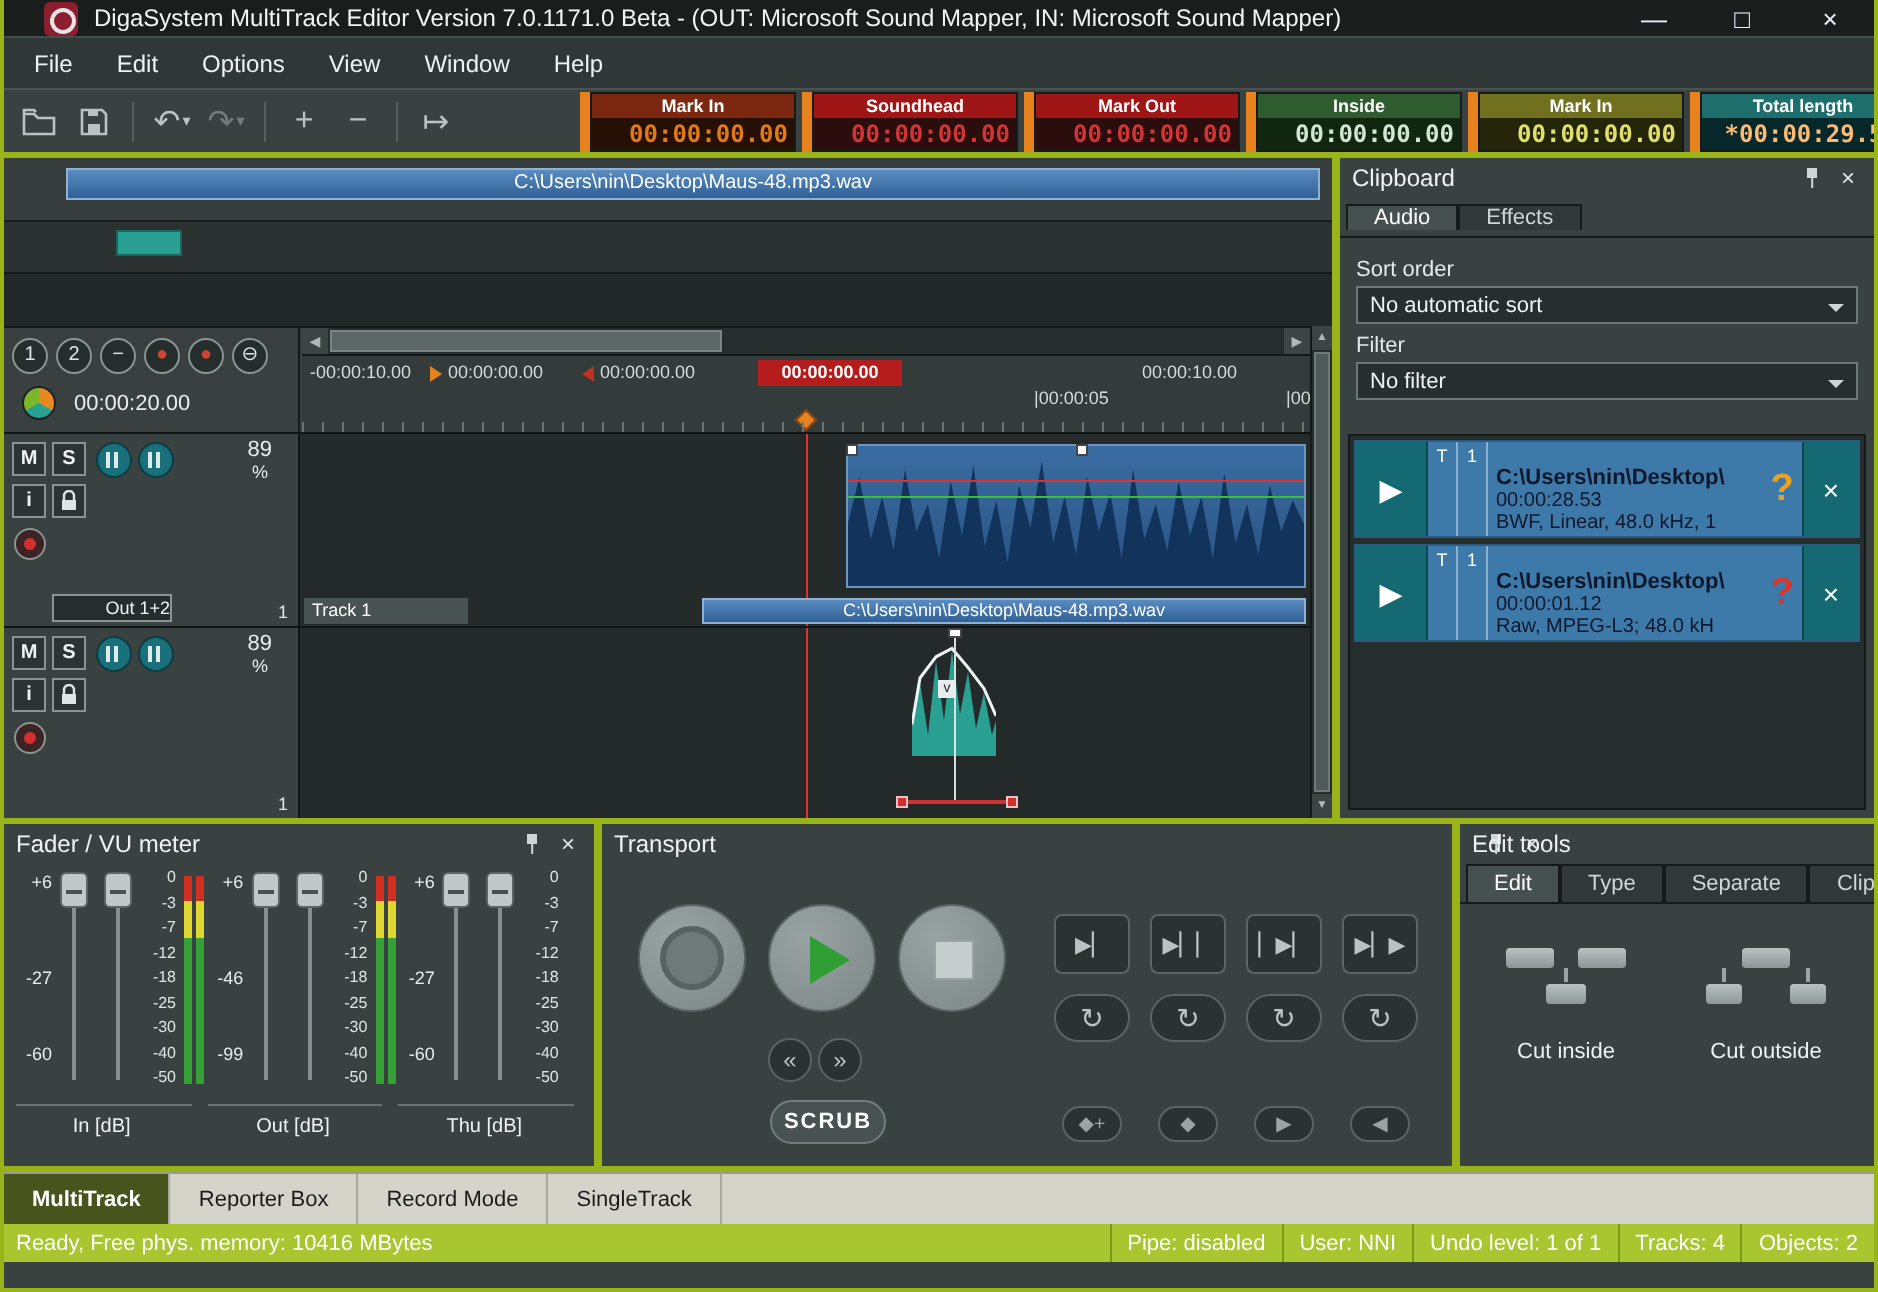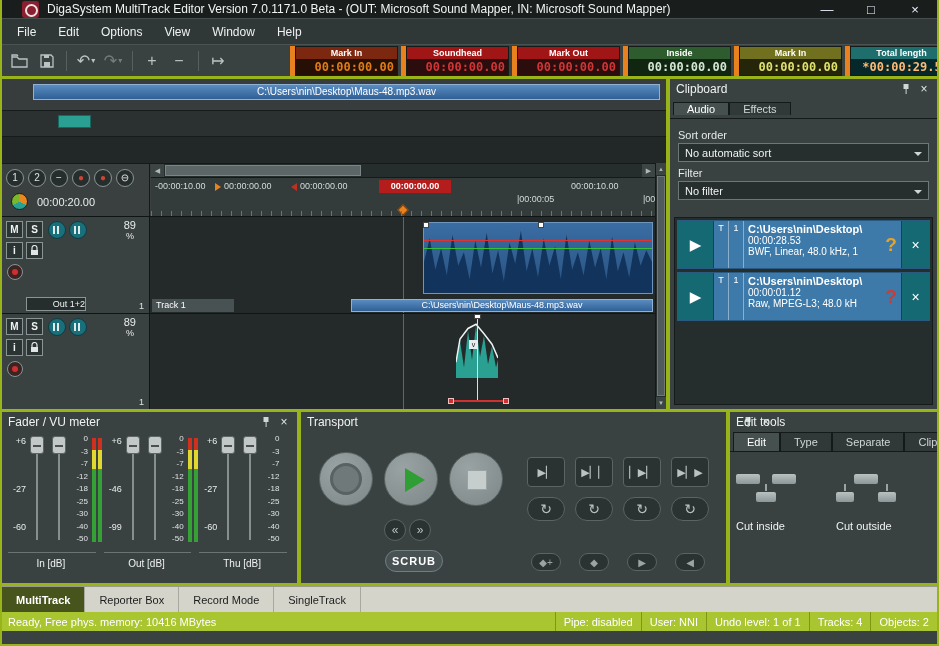--- a/index.html
+++ b/index.html
@@ -133,21 +133,21 @@
   .cb-tab.active{background:#46504f;color:#fff;}
   .cb-body{padding:5px 8px 0 8px;}
   .cb-lab{font-size:11px;color:#e4e9e9;margin:5px 0 2px;}
   .cb-sel{height:19px;background:#272e2e;border:1px solid #6c7777;color:#eef2f2;font-size:11px;
     display:flex;align-items:center;padding:0 6px;position:relative;}
   .sel-caret{position:absolute;right:6px;top:8px;border:4px solid transparent;border-top-color:#cfd6d6;}
   .cb-list{position:absolute;left:4px;right:4px;top:138px;bottom:4px;background:#262d2d;border:1px solid #151a1a;padding:2px;}
   .cb-item{height:49px;background:#3e7aa9;display:flex;border:1px solid #2a5a80;margin-bottom:3px;}
   .cbi-play{width:36px;flex:none;background:#156973;border-right:1px solid #0c4850;display:flex;align-items:center;justify-content:center;color:#fff;font-size:15px;}
   .cbi-col{width:15px;flex:none;border-right:1px solid rgba(255,255,255,.4);font-size:9px;color:#fff;text-align:center;padding-top:2px;}
-  .cbi-text{flex:1;padding:2px 4px;color:#ffffff;overflow:hidden;}
+  .cbi-text{flex:1;padding:12px 4px;color:#0f172a;overflow:hidden;}
   .cbi-l1{font-size:11px;font-weight:bold;white-space:nowrap;}
   .cbi-l2,.cbi-l3{font-size:10px;white-space:nowrap;}
   .cbi-flag{width:20px;flex:none;display:flex;align-items:center;justify-content:center;font-size:19px;font-weight:bold;}
   .cbi-close{width:28px;flex:none;background:#156973;border-left:1px solid #0c4850;display:flex;align-items:center;justify-content:center;color:#fff;font-size:14px;}
 
   
   .bottom{height:171px;position:relative;background:#3a4141;}
   .fader-panel{position:absolute;left:0;top:0;width:295px;height:100%;}
   .vsb1{left:295px}.vsb2{left:724px}
   .transport{position:absolute;left:299px;top:0;width:478px;height:100%;}
@@ -190,21 +190,21 @@
   .scrub{position:absolute;left:84px;top:138px;width:58px;height:22px;border-radius:11px;background:#495252;
     border:1px solid #727d7d;color:#fff;font-size:11px;font-weight:bold;letter-spacing:1px;
     display:flex;align-items:center;justify-content:center;}
   .pill{position:absolute;top:141px;width:30px;height:18px;border-radius:9px;background:#2b3232;border:1px solid #5a6464;
     color:#9aa4a4;font-size:10px;display:flex;align-items:center;justify-content:center;}
   .p0{left:230px}.p1{left:278px}.p2{left:326px}.p3{left:374px}
 
   
   .et-tabs{display:flex;height:20px;padding-left:3px;border-bottom:1px solid #141919;overflow:hidden;white-space:nowrap;}
   .et-btns{display:flex;gap:6px;padding:12px 6px 0 6px;}
-  .et-tool{width:94px;display:flex;flex-direction:column;gap:16px;padding-top:10px;}
+  .et-tool{width:94px;display:flex;flex-direction:column;align-items:center;gap:16px;padding-top:10px;}
   .cut-icon{position:relative;width:60px;height:30px;}
   .blk{position:absolute;height:10px;background:linear-gradient(#b9c1c1,#8d9797);border-radius:2px;}
   .stem{position:absolute;width:2px;height:7px;background:#9aa4a4;}
   .et-lab{font-size:11px;color:#eef2f2;}
 
   
   .tabbar{height:26px;background:#d4d4cb;border-top:1px solid #9a9a90;display:flex;}
   .btab{padding:0 14px;display:flex;align-items:center;font-size:11px;color:#1c1c1c;border-right:1px solid #a8a89e;}
   .btab.active{background:#47551c;color:#fff;font-weight:bold;}
   .statusbar{height:19px;background:#a9c52f;display:flex;align-items:center;font-size:11px;color:#fff;}

